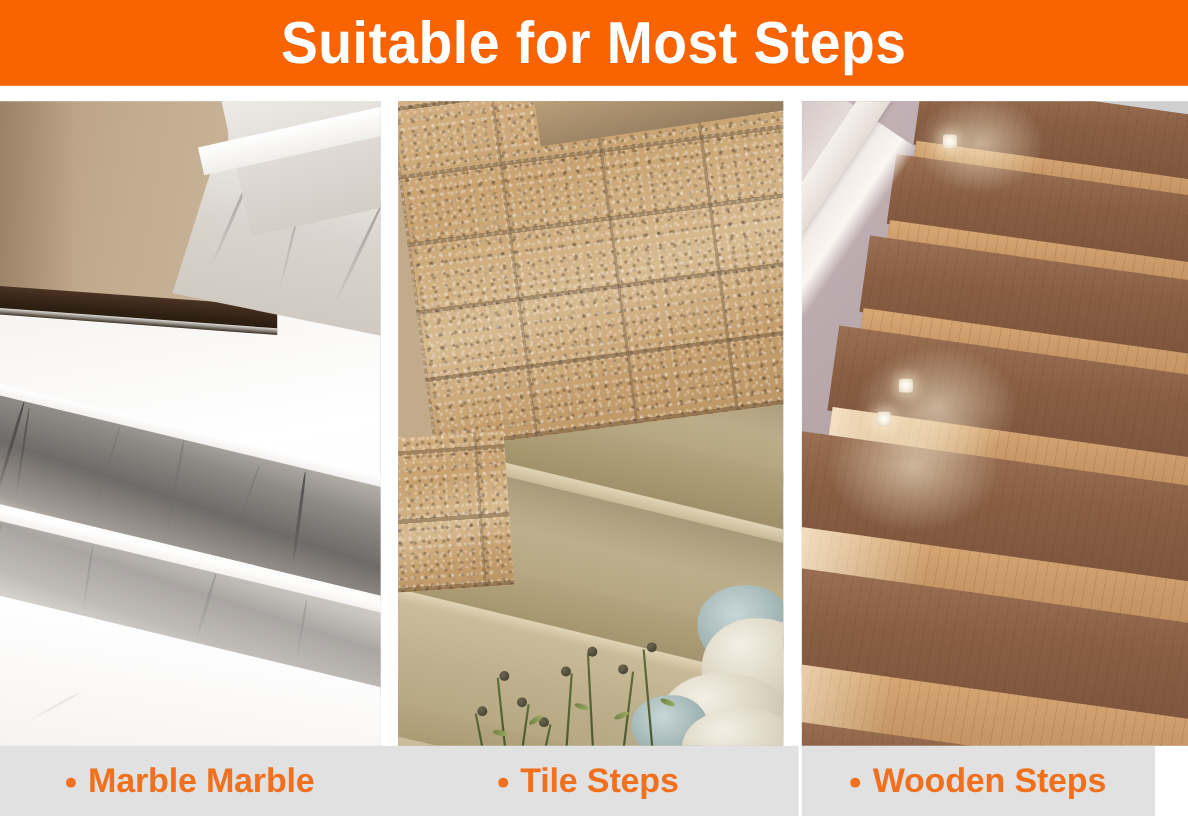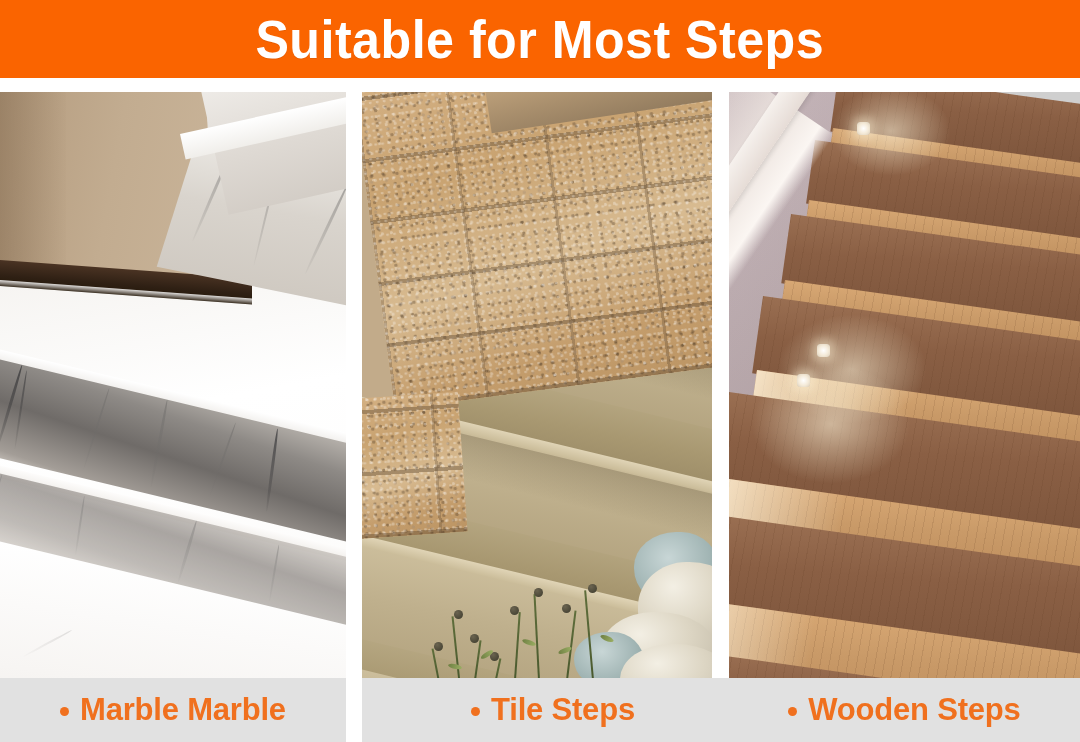--- a/index.html
+++ b/index.html
@@ -297,22 +297,22 @@
   .caption {
     position: absolute;
     top: 0;
     height: 64px;
     background: #e1e1e1;
     display: flex;
     align-items: center;
     justify-content: center;
   }
   #caption-marble { left: 0px;   width: 346px; }
-  #caption-tile   { left: 362px; width: 382px; }
-  #caption-wood   { left: 729px; width: 351px; }
+  #caption-tile   { left: 344px; width: 382px; }
+  #caption-wood   { left: 729px; width: 321px; }
   .caption-inner {
     display: flex;
     align-items: center;
     gap: 11px;
   }
   .caption-bullet {
     width: 9px; height: 9px;
     border-radius: 50%;
     background: #f0701e;
     flex: 0 0 auto;

